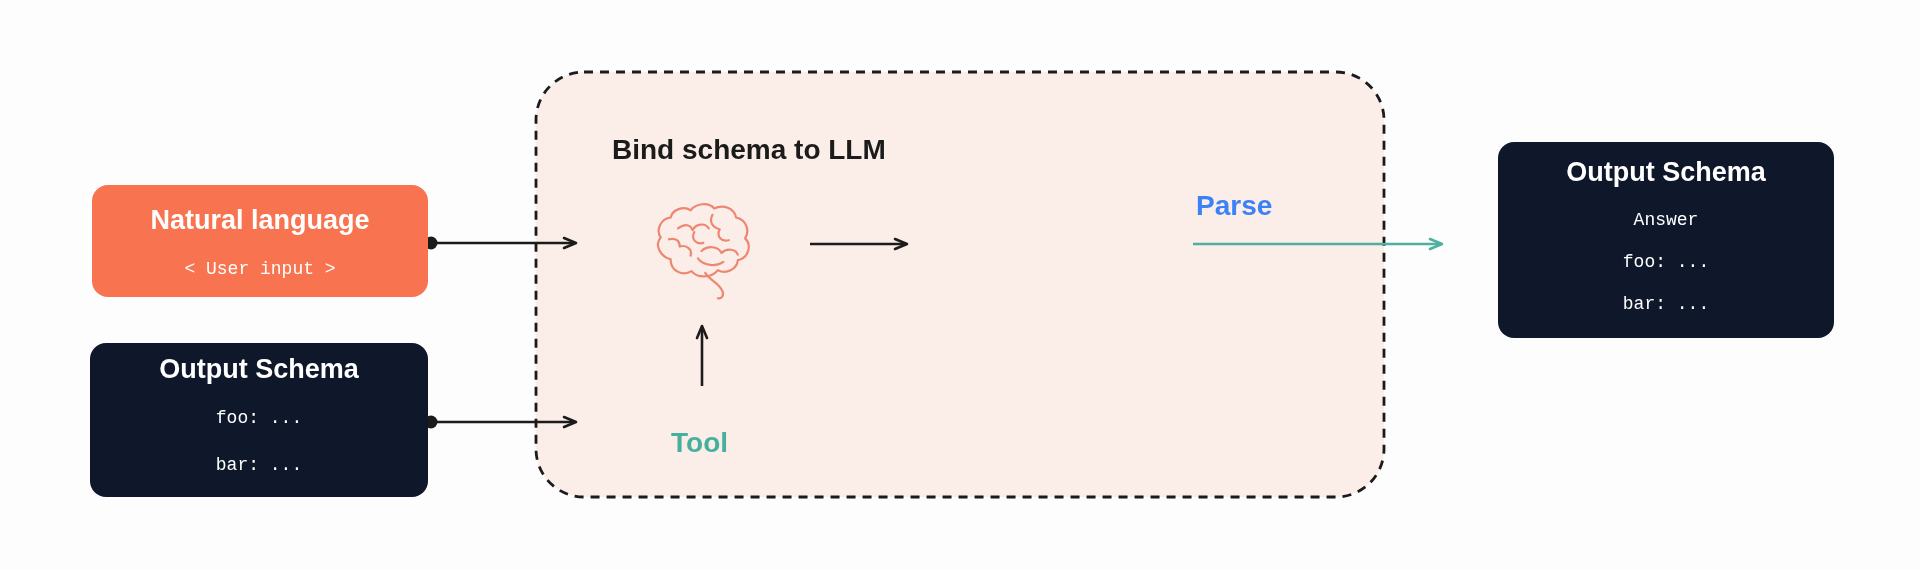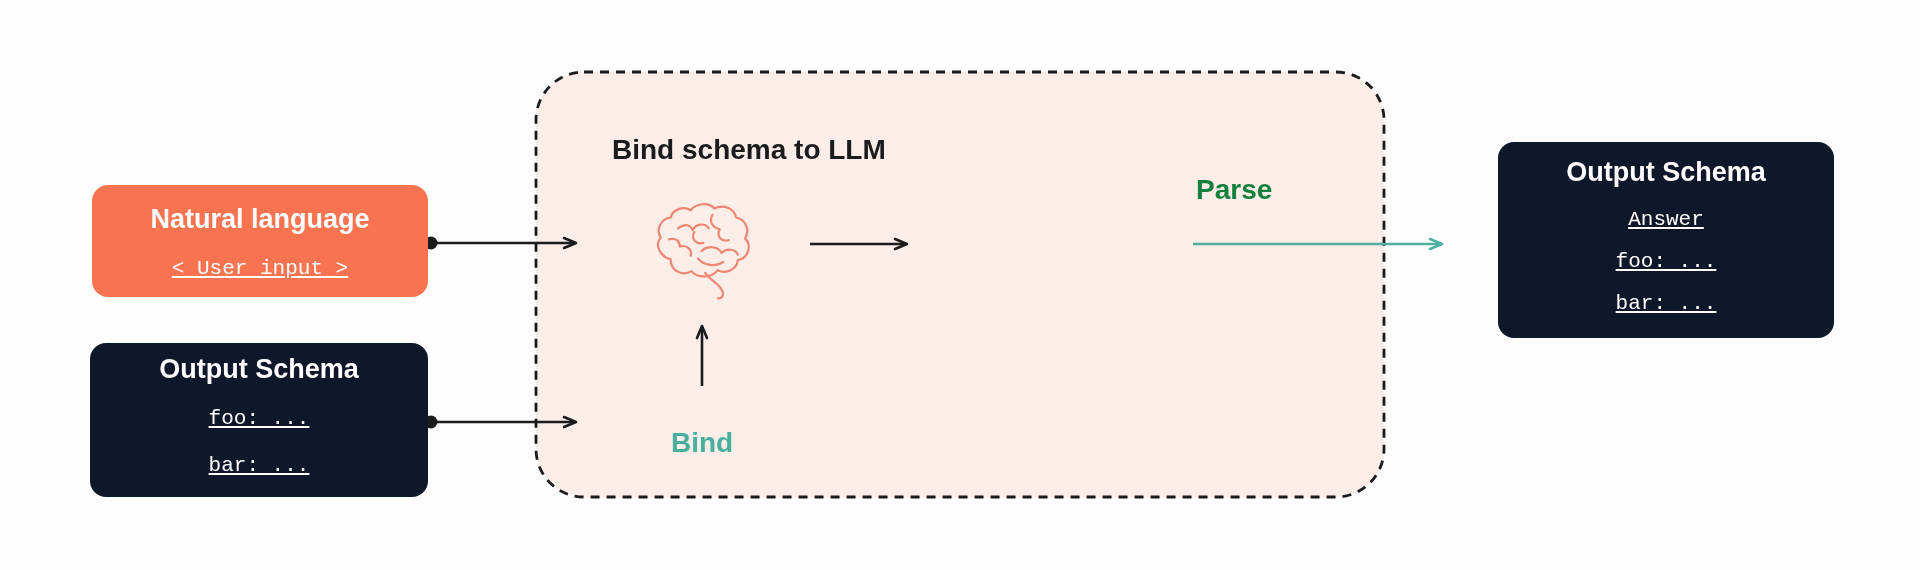--- a/index.html
+++ b/index.html
@@ -27,23 +27,22 @@
     color: #ffffff;
     text-align: center;
   }
   .cbox .box-title {
     font-weight: 700;
     font-size: 27px;
     line-height: 1.2;
   }
   .mono {
     font-family: "Liberation Mono", "DejaVu Sans Mono", monospace;
-    font-size: 21px;
+    font-size: 18px;
     line-height: 1.0;
-    text-decoration: underline;
   }
   .box-coral { background: #F87450; }
   .box-teal  { background: #0f172a; }
 
   #box-natural-language { left: 92px;  top: 185px; width: 336px; height: 112px; gap: 23px; justify-content: center; }
   #box-left-schema      { left: 90px;  top: 343px; width: 338px; height: 154px; gap: 4px; }
   #box-right-schema     { left: 1498px; top: 142px; width: 336px; height: 196px; gap: 2px; }
 
   #box-left-schema .box-title  { margin-bottom: 8px; }
   #box-right-schema .box-title { margin-bottom: 9px; }
@@ -51,21 +50,21 @@
   #box-right-schema .mono { line-height: 40px; }
 
   .float-label {
     position: absolute;
     font-weight: 700;
     white-space: nowrap;
     margin-top: 20px;
   }
   #bind-title    { left: 612px;  top: 114px; font-size: 28px; color: #1B1B1B; }
   #answer-label  { left: 965px;  top: 226px; font-size: 29px; color: #1B1B1B; }
-  #parse-label   { left: 1196px; top: 154px; font-size: 28px; color: #15803d; }
+  #parse-label   { left: 1196px; top: 170px; font-size: 28px; color: #3b82f6; }
   #tool-label    { left: 671px;  top: 407px; font-size: 28px; color: #47AF9E; }
 
   #brain-icon-wrap {
     position: absolute;
     left: 648px; top: 200px;
     width: 118px; height: 104px;
   }
 </style>
 </head>
 <body>
@@ -107,21 +106,21 @@
   </div>
 
   <div class="cbox box-teal" id="box-left-schema">
     <div class="box-title">Output Schema</div>
     <div class="mono">foo: ...</div>
     <div class="mono">bar: ...</div>
   </div>
 
   <div class="float-label" id="bind-title">Bind schema to LLM</div>
   <div class="float-label" id="parse-label">Parse</div>
-  <div class="float-label" id="tool-label">Bind</div>
+  <div class="float-label" id="tool-label">Tool</div>
 
   <div id="brain-icon-wrap">
     <svg viewBox="0 0 130 112" width="118" height="104" aria-hidden="true">
       <g fill="none" stroke="#ED8772" stroke-width="2.4" stroke-linecap="round" stroke-linejoin="round">
         <path d="M25 64 C13 61 7 48 14 40 C8 31 15 19 25 18 C27 9 39 5 47 10 C53 2 67 1 73 8 C83 3 95 8 97 18 C107 20 113 31 107 41 C115 49 110 63 99 65 C98 75 86 81 77 76 C70 85 54 85 48 77 C38 83 26 77 25 66 Z"></path>
         <path d="M33 30 C41 24 47 26 49 32 C53 24 63 24 67 30"></path>
         <path d="M51 34 C47 42 53 48 61 46"></path>
         <path d="M71 15 C67 23 71 29 79 31 C75 39 81 45 89 43"></path>
         <path d="M23 42 C31 40 35 44 35 50 C41 48 49 52 47 60"></path>
         <path d="M59 55 C65 49 77 49 81 57 C87 51 97 53 99 59"></path>

